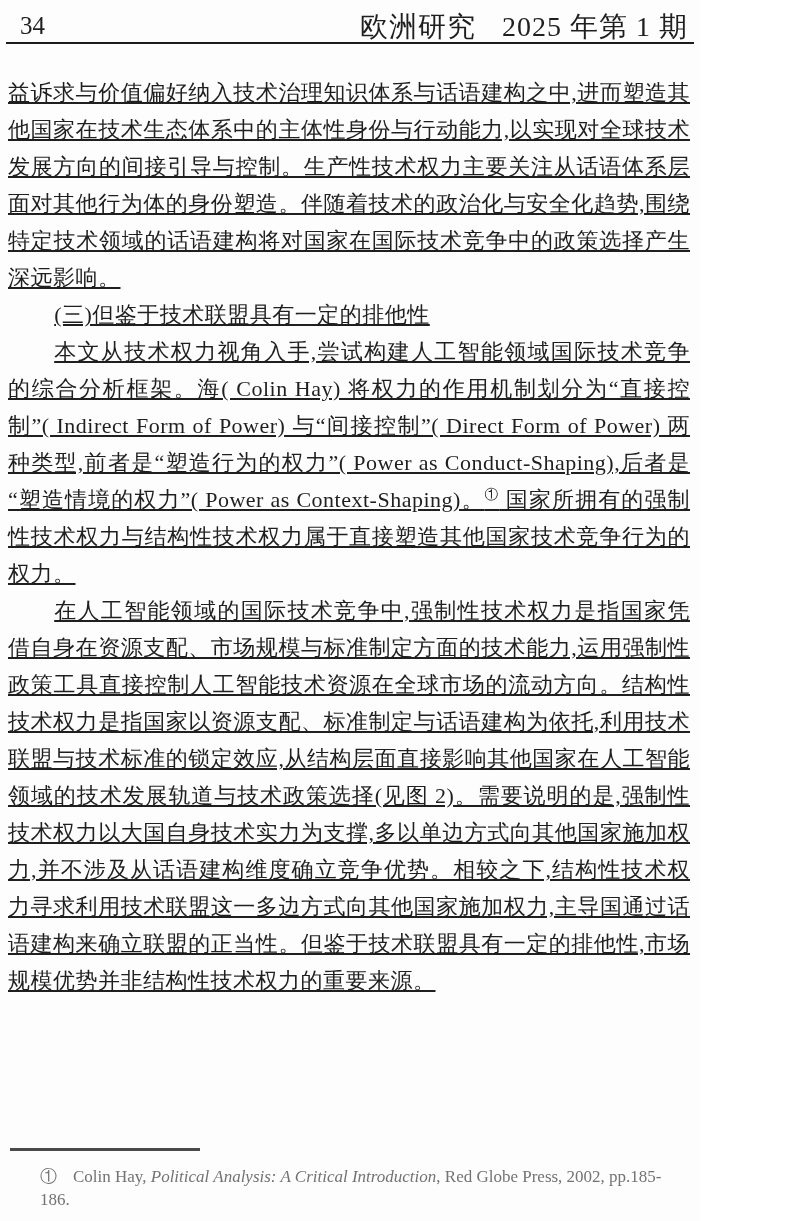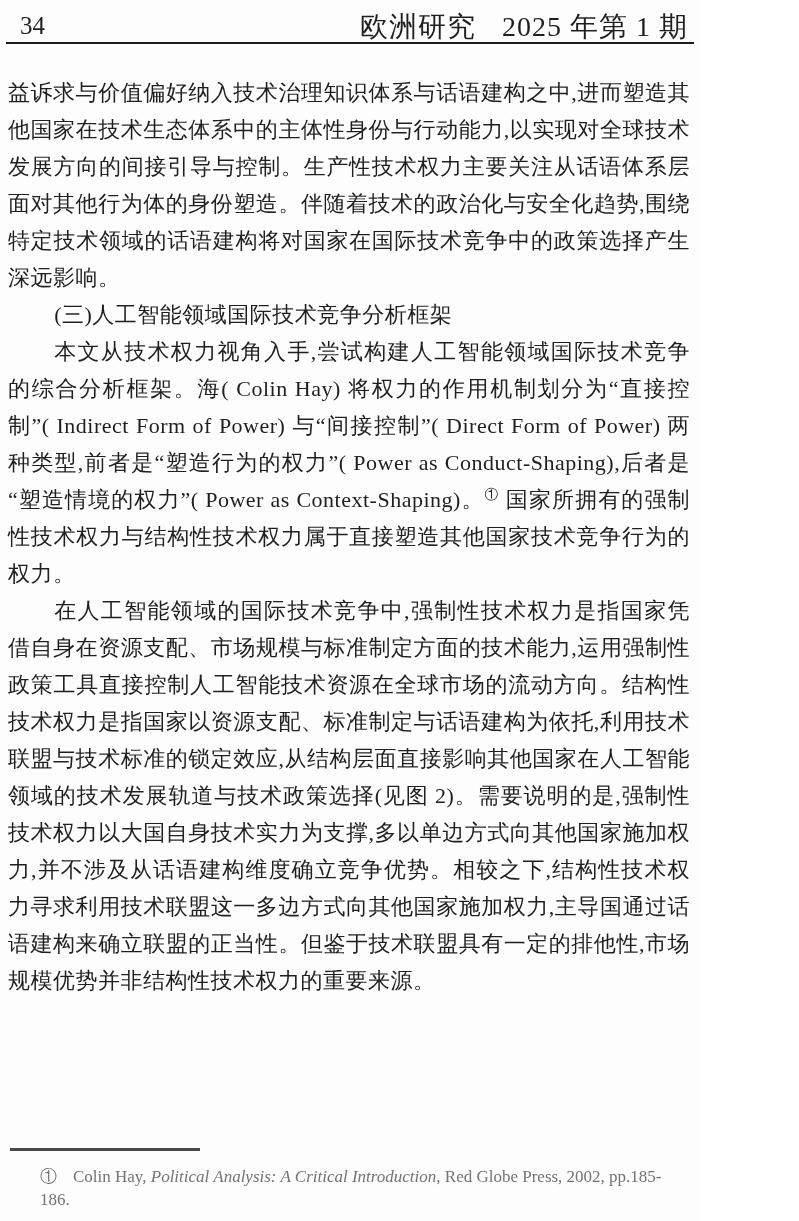--- a/index.html
+++ b/index.html
@@ -47,20 +47,21 @@
     height: 2px;
     background: #1c1c1c;
   }
 
   
   #page-body {
     position: absolute;
     top: 74px;
     left: 8px;
     right: 10px;
+    text-decoration: underline;
   }
   .para {
     margin: 0;
     font-size: 22px;
     line-height: 37px;
     text-align: justify;
     text-align-last: left;
     letter-spacing: 0.5px;
     word-break: break-all;
   }
@@ -106,21 +107,21 @@
       <span class="issue-info">2025 年第 1 期</span>
     </span>
   </header>
 
   <div class="header-rule"></div>
 
   <main id="page-body">
     <p class="para">益诉求与价值偏好纳入技术治理知识体系与话语建构之中,进而塑造其他国家在技术生态体系中的主体性身份与行动能力,以实现对全球技术发展方向的间接引导与控制。生产性技术权力主要关注从话语体系层面对其他行为体的身份塑造。伴随着技术的政治化与安全化趋势,围绕特定技术领域的话语建构将对国家在国际技术竞争中的政策选择产生深远影响。</p>
 
 
-    <p class="para indent">(三)人工智能领域国际技术竞争分析框架</p>
+    <p class="para indent">(三)但鉴于技术联盟具有一定的排他性</p>
 
     <p class="para indent">
       <span>本文从技术权力视角入手,尝试构建人工智能领域国际技术竞争的综合分析框架。海( Colin Hay) 将权力的作用机制划分为“直接控制”( Indirect Form of Power) 与“间接控制”( Direct Form of Power) 两种类型,前者是“塑造行为的权力”( Power as Conduct-Shaping),后者是“塑造情境的权力”( Power as Context-Shaping)。</span><span class="footnote-ref">①</span><span> 国家所拥有的强制性技术权力与结构性技术权力属于直接塑造其他国家技术竞争行为的权力。</span>
     </p>
 
     <p class="para indent">在人工智能领域的国际技术竞争中,强制性技术权力是指国家凭借自身在资源支配、市场规模与标准制定方面的技术能力,运用强制性政策工具直接控制人工智能技术资源在全球市场的流动方向。结构性技术权力是指国家以资源支配、标准制定与话语建构为依托,利用技术联盟与技术标准的锁定效应,从结构层面直接影响其他国家在人工智能领域的技术发展轨道与技术政策选择(见图 2)。需要说明的是,强制性技术权力以大国自身技术实力为支撑,多以单边方式向其他国家施加权力,并不涉及从话语建构维度确立竞争优势。相较之下,结构性技术权力寻求利用技术联盟这一多边方式向其他国家施加权力,主导国通过话语建构来确立联盟的正当性。但鉴于技术联盟具有一定的排他性,市场规模优势并非结构性技术权力的重要来源。</p>
   </main>
 
   <footer id="footnote-area">
     <div class="footnote-rule"></div>

